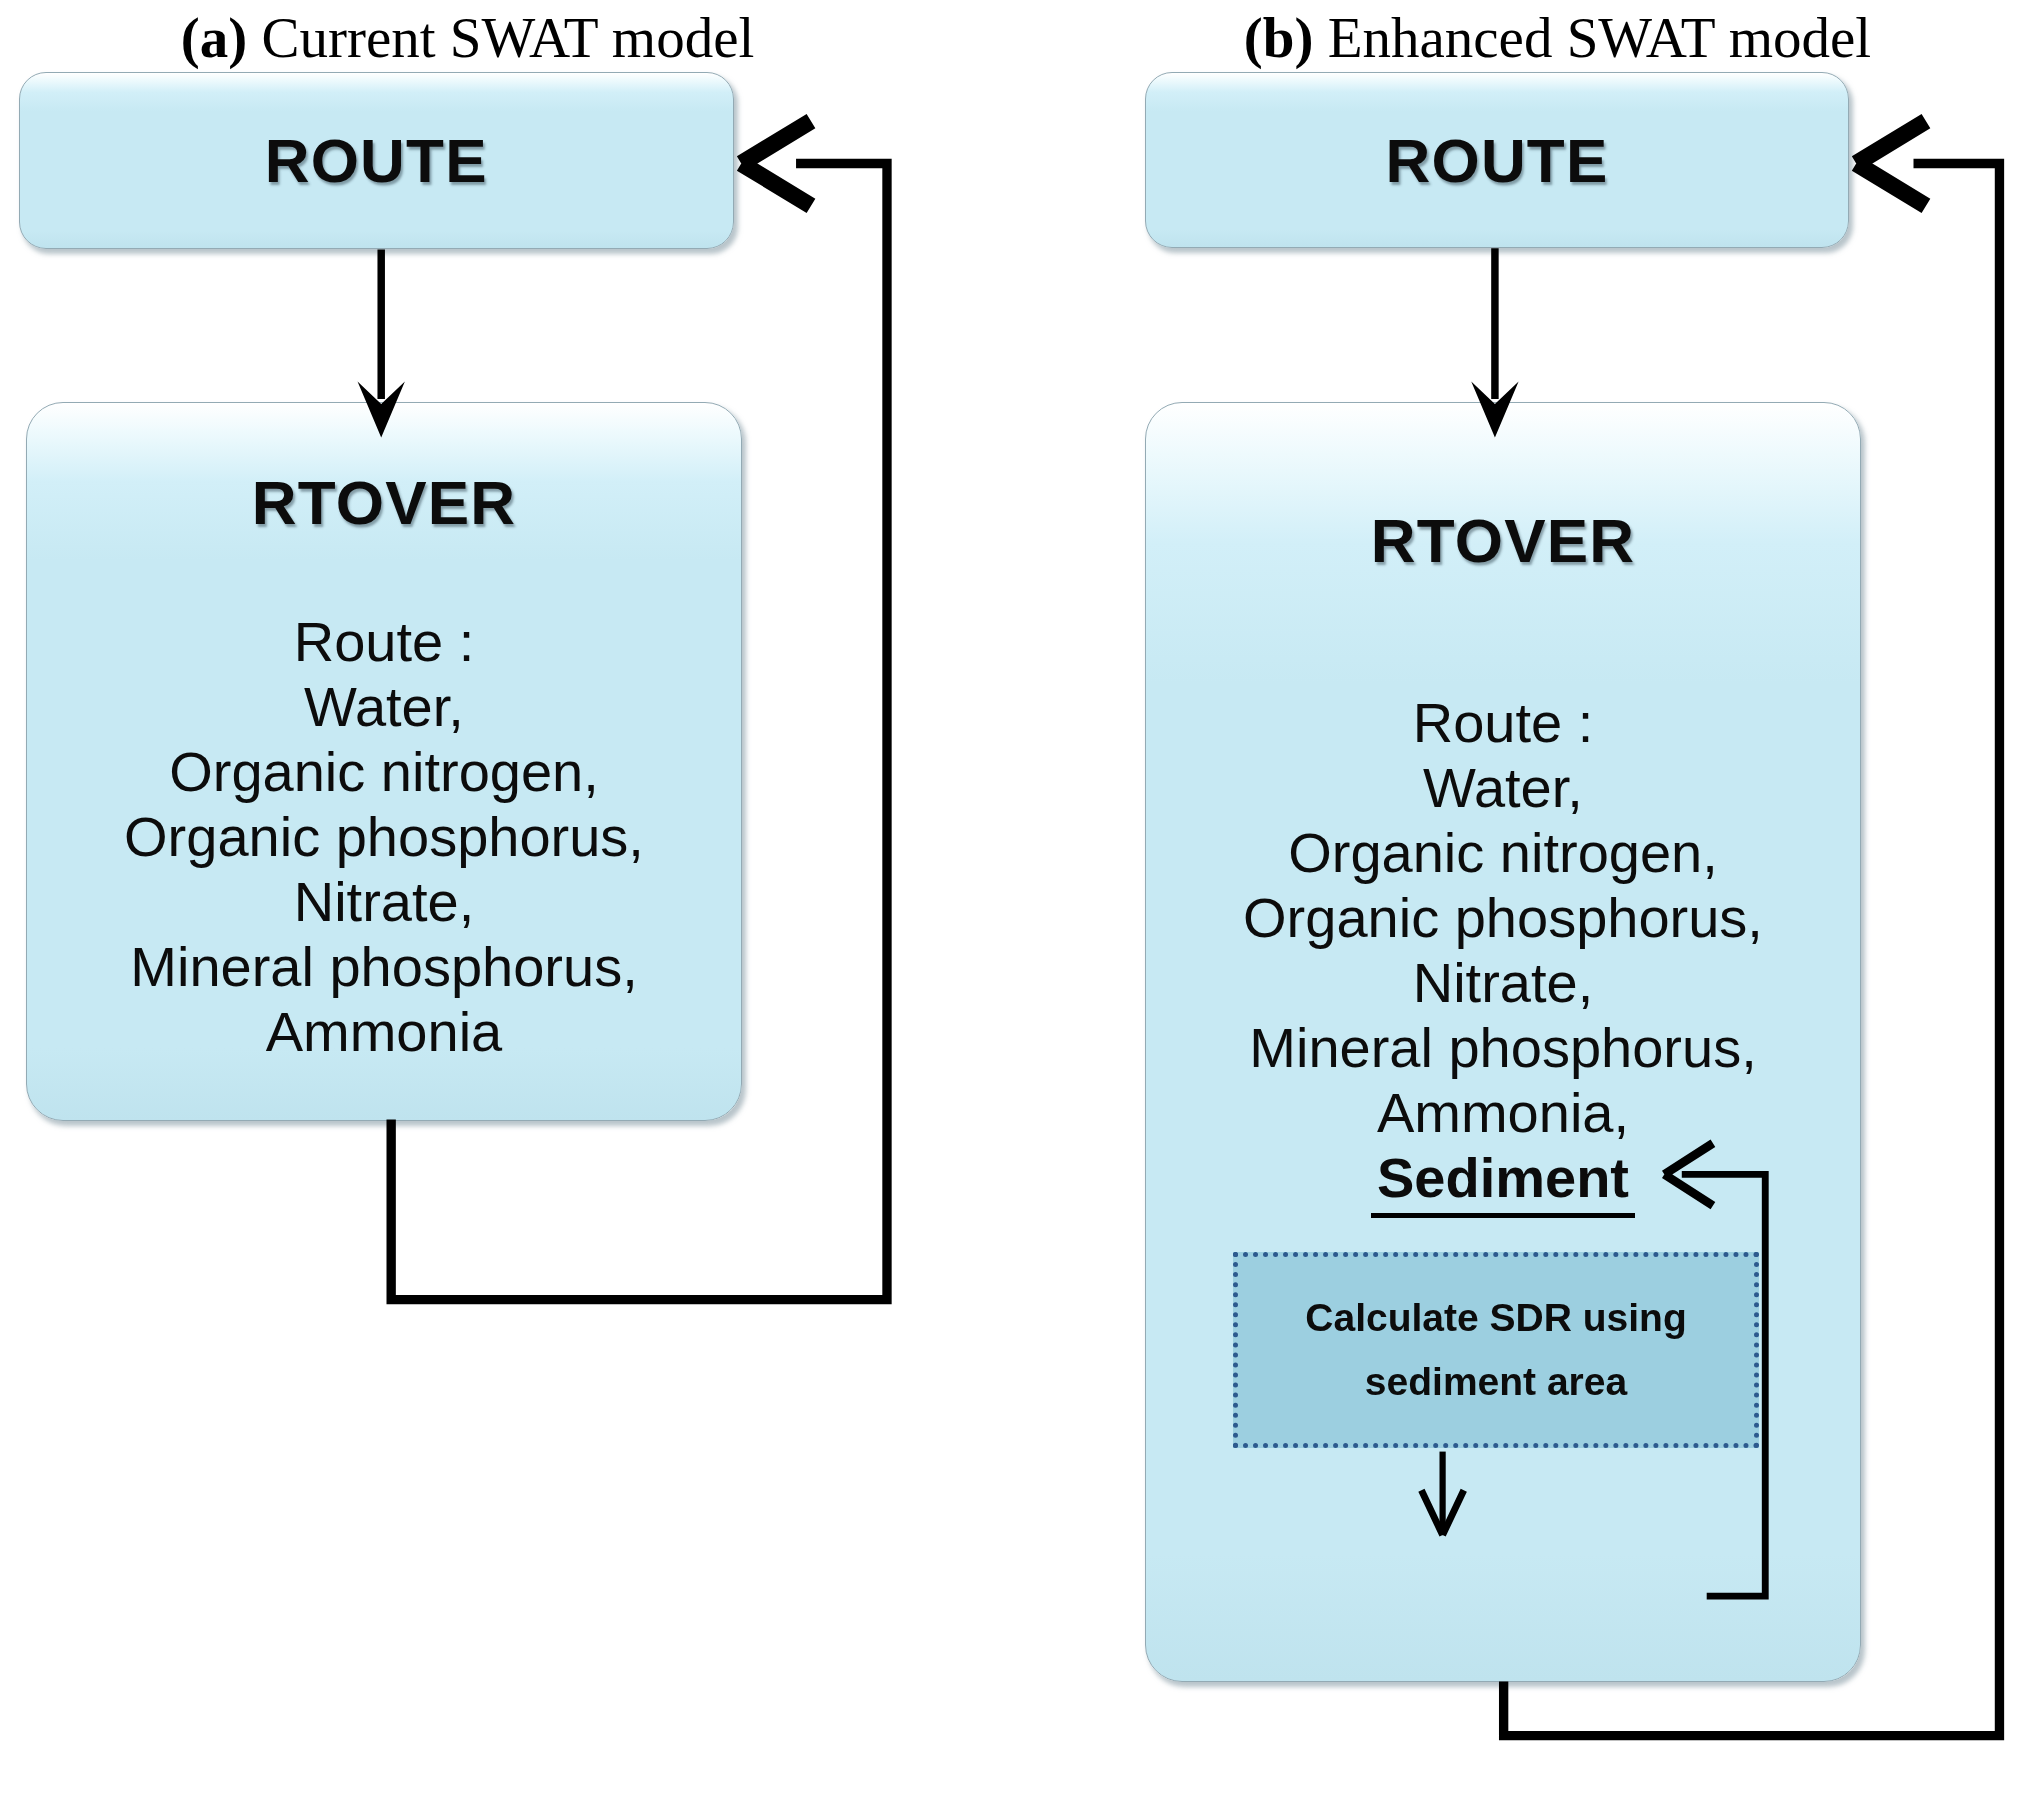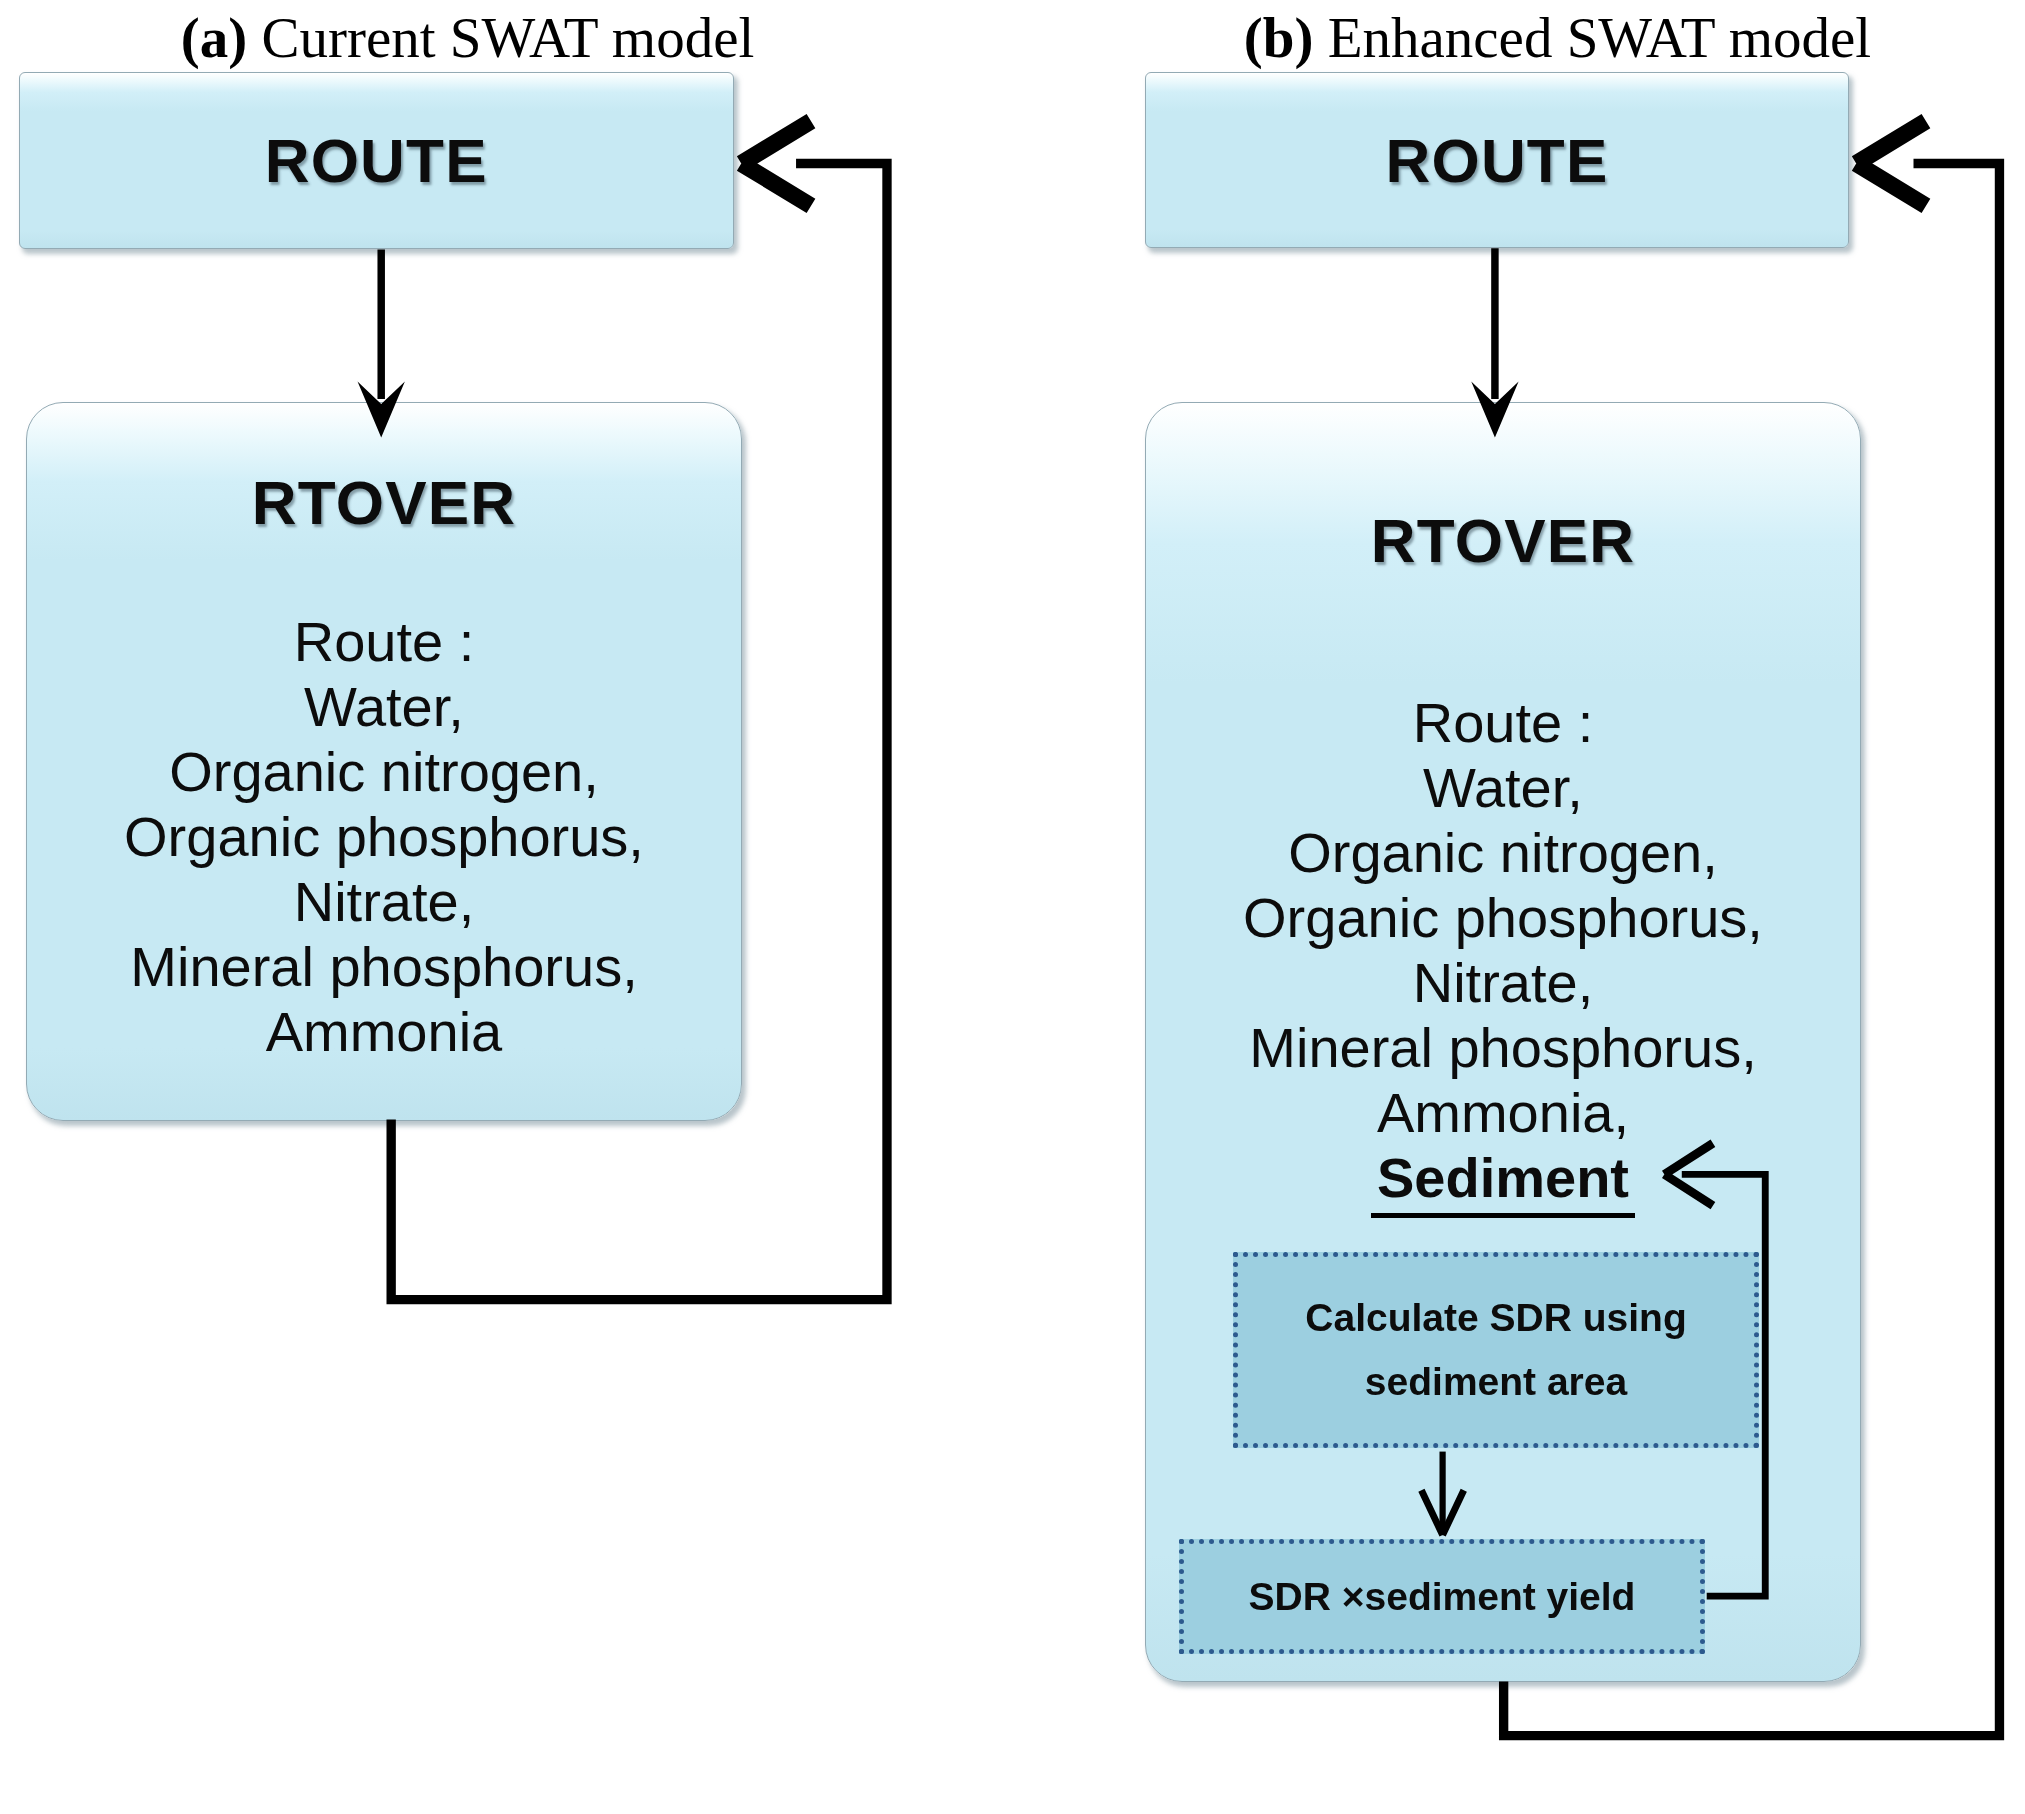--- a/index.html
+++ b/index.html
@@ -18,21 +18,21 @@
     font-size:57px;color:#000;white-space:pre;
   }
   .panel-title .pfx{font-weight:700;}
   .bigbox{
     position:absolute;
     background:linear-gradient(to bottom,#ffffff 0%,#eefafd 4%,#d2eff8 11%,var(--c-box_fill) 22%,var(--c-box_fill) 90%,#bfe3ee 100%);
     border:1.9px solid var(--c-box_border);
     box-shadow:3.7px 4.4px 5.6px rgba(125,148,158,.55);
     box-sizing:border-box;
   }
-  .route-box{border-radius:6px;display:flex;align-items:center;justify-content:center;}
+  .route-box{border-radius:27px;display:flex;align-items:center;justify-content:center;}
   .rtover-box{border-radius:37px;display:flex;flex-direction:column;align-items:center;}
   .box-title{
     font-size:62px;font-weight:700;letter-spacing:1.2px;line-height:75px;
     text-shadow:1.9px 2.5px 2.5px rgba(40,60,70,.45);
   }
   .route-lines{display:flex;flex-direction:column;align-items:center;}
   .route-line{font-size:56px;line-height:65px;white-space:pre;text-align:right;}
   .sediment{
     font-weight:700;
     border-bottom:5px solid #000;
@@ -95,23 +95,20 @@
       <div class="route-line">Ammonia,</div>
       <div class="route-line"><span class="sediment">Sediment</span></div>
     </div>
   </div>
 
   <div class="dashed-box" style="left:1233px;top:1252px;width:526px;height:196px;">
     <div><span>Calculate </span><span class="heavy">SDR</span><span> using</span></div>
     <div>sediment area</div>
   </div>
 
-  <div class="dashed-box" style="left:1179px;top:1539px;width:526px;height:115px;">
-    <div><span class="heavy">SDR</span><span> ×sediment yield</span></div>
-  </div>
 
   <svg id="wires" width="2025" height="1815" viewBox="0 0 3251 2913">
 
     <g>
       <path d="M 612 400 V 640" stroke="#000" stroke-width="12" fill="none"></path>
       <polygon points="612,702 574,612 612,648 650,612" fill="#000"></polygon>
     </g>
 
     <g>
       <path d="M 628 1797 V 2086 H 1424 V 262 H 1278" stroke="#000" stroke-width="15" fill="none"></path>

